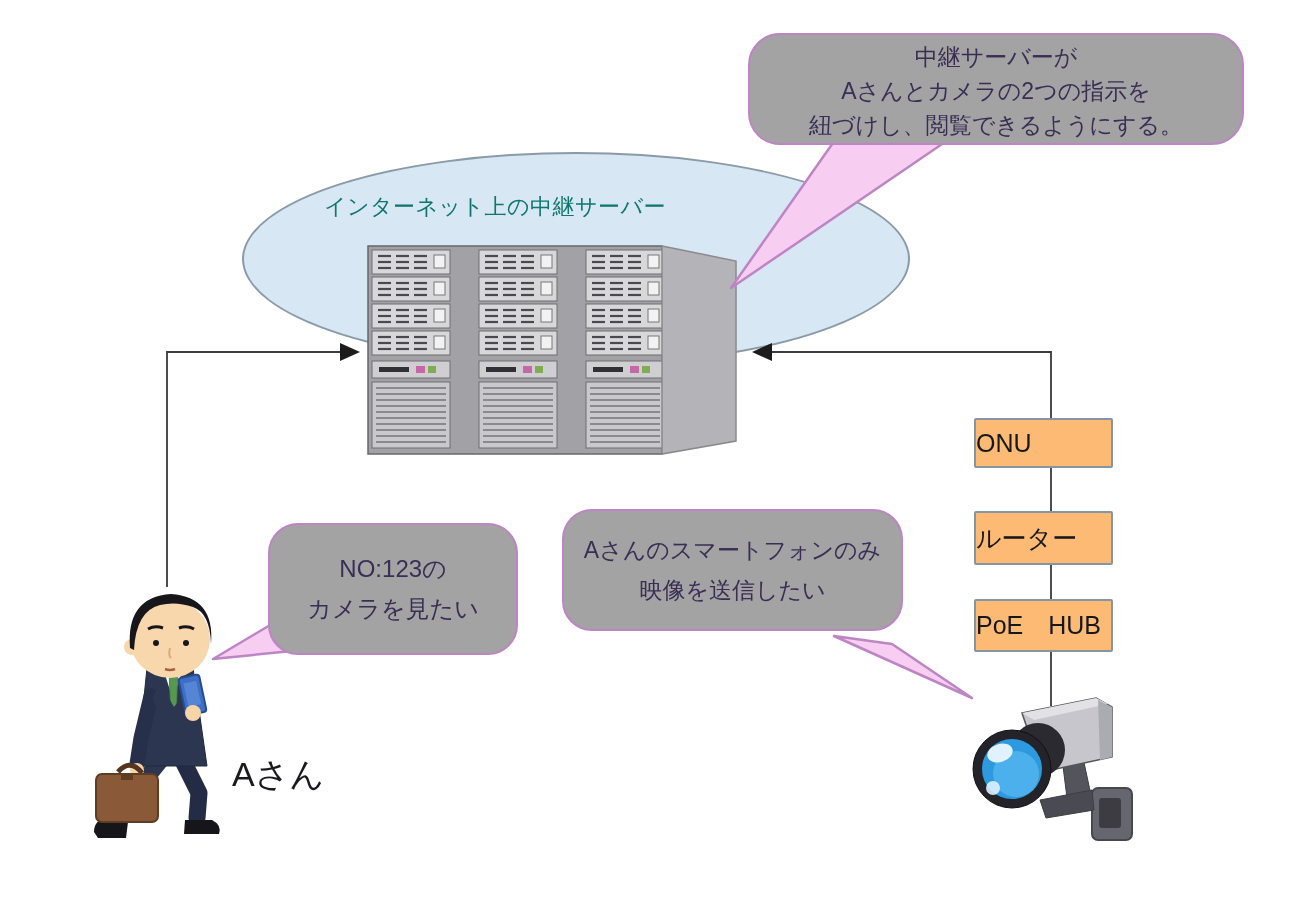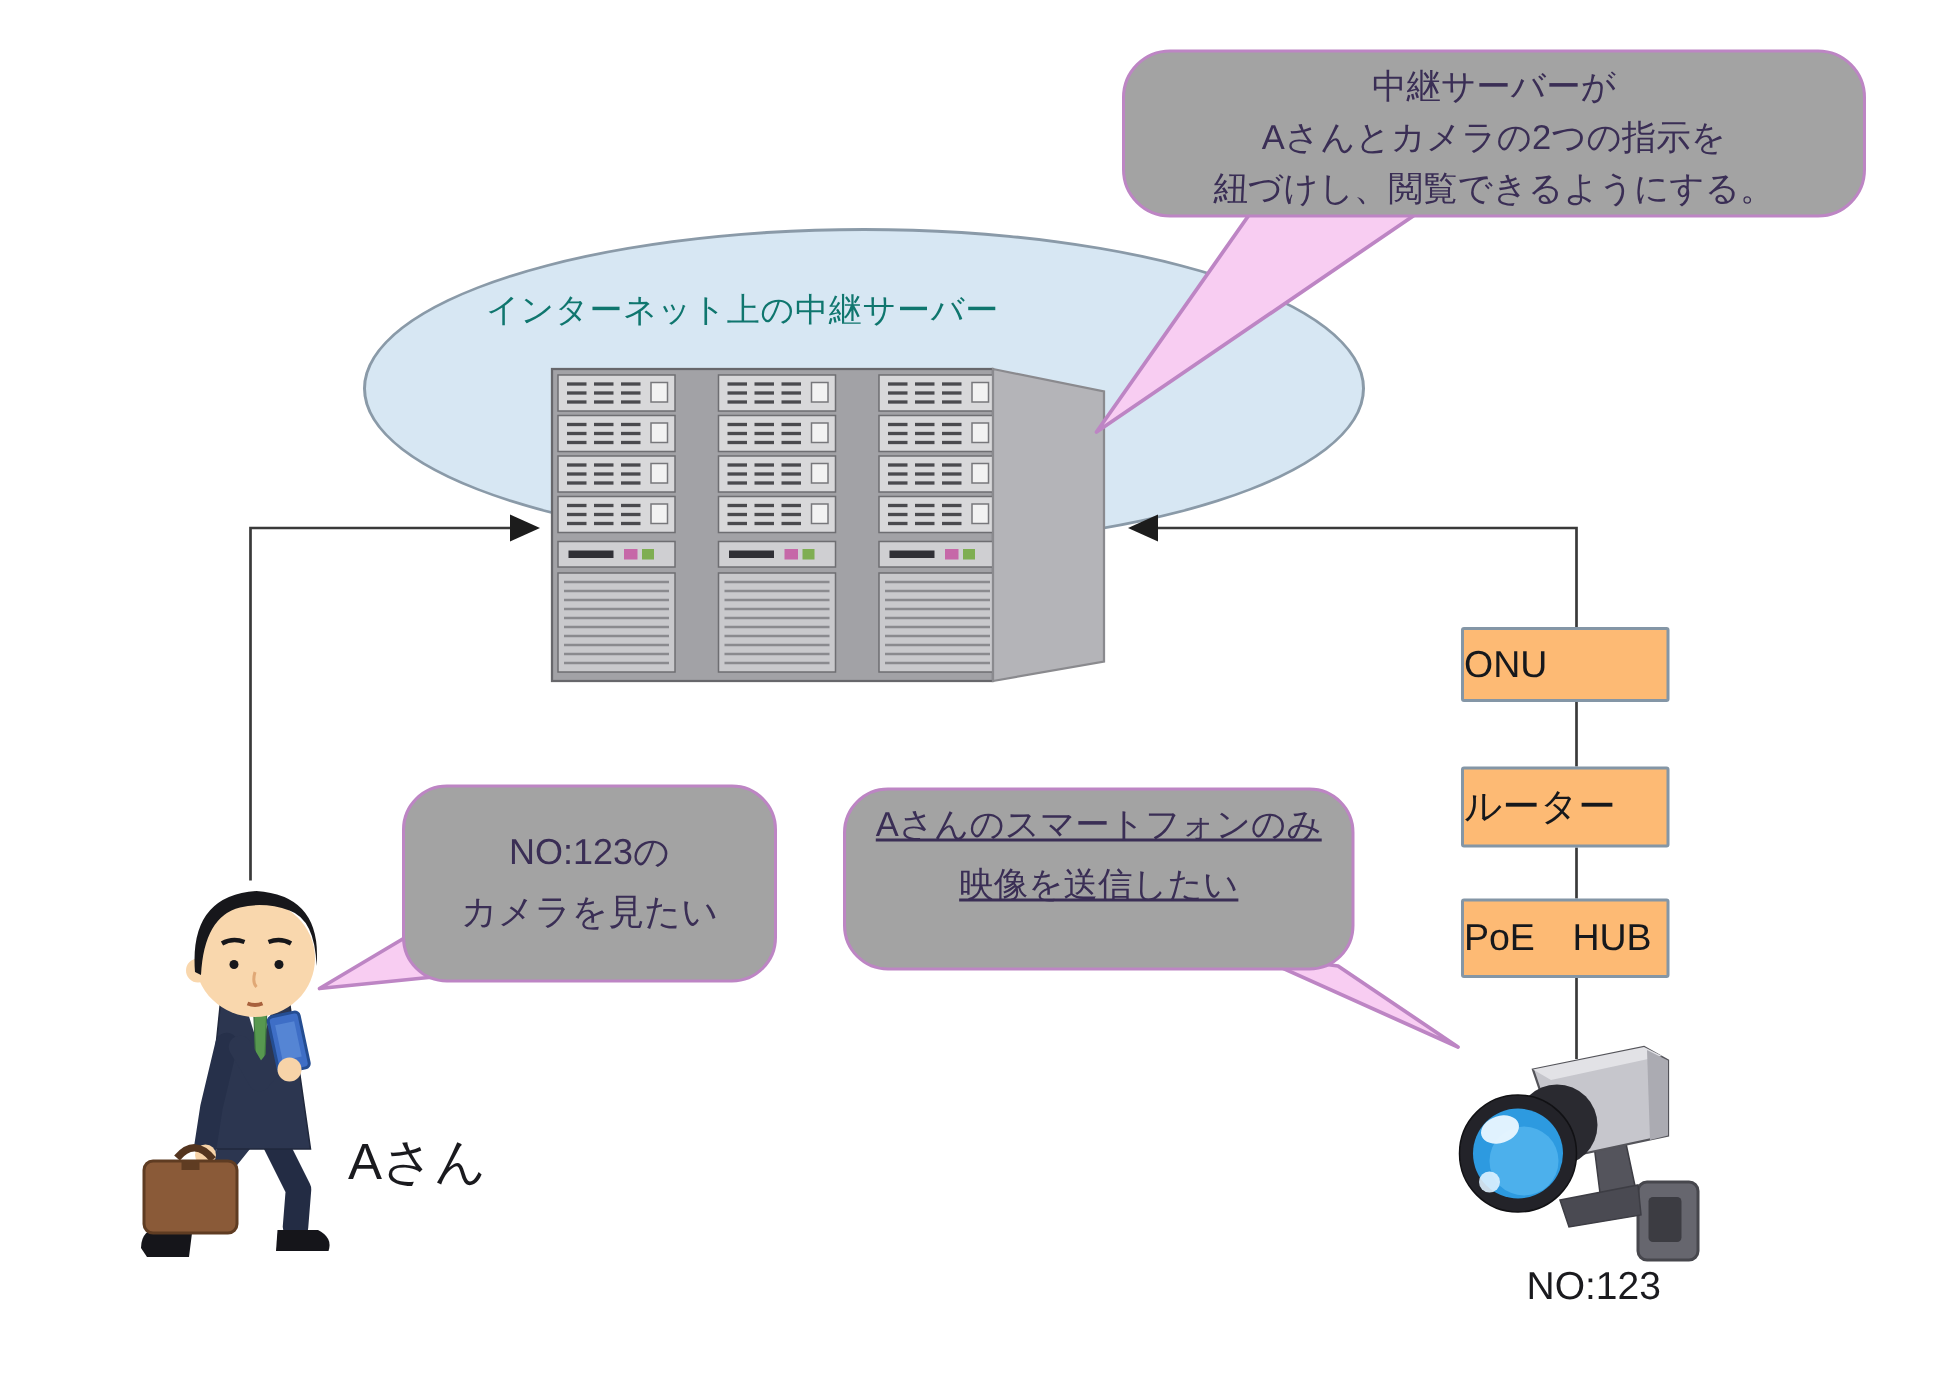--- a/index.html
+++ b/index.html
@@ -18,22 +18,22 @@
   }
   .bubble{
     position:absolute;background:#a3a3a3;border:2.5px solid #bd85c4;
     color:#3a2e55;text-align:center;z-index:4;box-sizing:border-box;
   }
   .bubble div{white-space:nowrap;}
   .bubble-top{left:748px;top:33px;width:496px;height:112px;border-radius:32px;
     font-size:23px;line-height:34px;padding-top:5px;}
   .bubble-left{left:268px;top:523px;width:250px;height:132px;border-radius:30px;
     font-size:24px;line-height:40px;padding-top:24px;}
-  .bubble-middle{left:562px;top:525px;width:341px;height:122px;border-radius:30px;
-    font-size:23px;line-height:40px;padding-top:2px;text-decoration:underline;}
+  .bubble-middle{left:562px;top:509px;width:341px;height:122px;border-radius:30px;
+    font-size:23px;line-height:40px;padding-top:19px;}
   .devbox{
     position:absolute;left:974px;width:139px;background:#fdba74;border:2px solid #8496a6;
     color:#16181c;text-align:left;z-index:4;box-sizing:border-box;border-radius:2px;
   }
   .devbox.onu{top:418px;height:50px;font-size:25px;line-height:46px;}
   .devbox.router{top:511px;height:54px;font-size:25px;line-height:50px;}
   .devbox.poe{top:599px;height:53px;font-size:25px;line-height:49px;}
   .label-person{position:absolute;left:232px;top:752px;font-size:34px;color:#1a1a1e;z-index:3;}
   .label-camera{position:absolute;left:985px;top:842px;width:155px;text-align:center;
     font-size:26px;color:#1a1a1e;z-index:3;}
@@ -185,15 +185,14 @@
   <div class="bubble bubble-middle">
     <div>Aさんのスマートフォンのみ</div>
     <div>映像を送信したい</div>
   </div>
 
   <div class="devbox onu">ONU</div>
   <div class="devbox router">ルーター</div>
   <div class="devbox poe">PoE　HUB</div>
 
   <div class="label-person">Aさん</div>
-  <div class="label-camera">NO:123</div>
 
 </div>
 
 </body></html>

